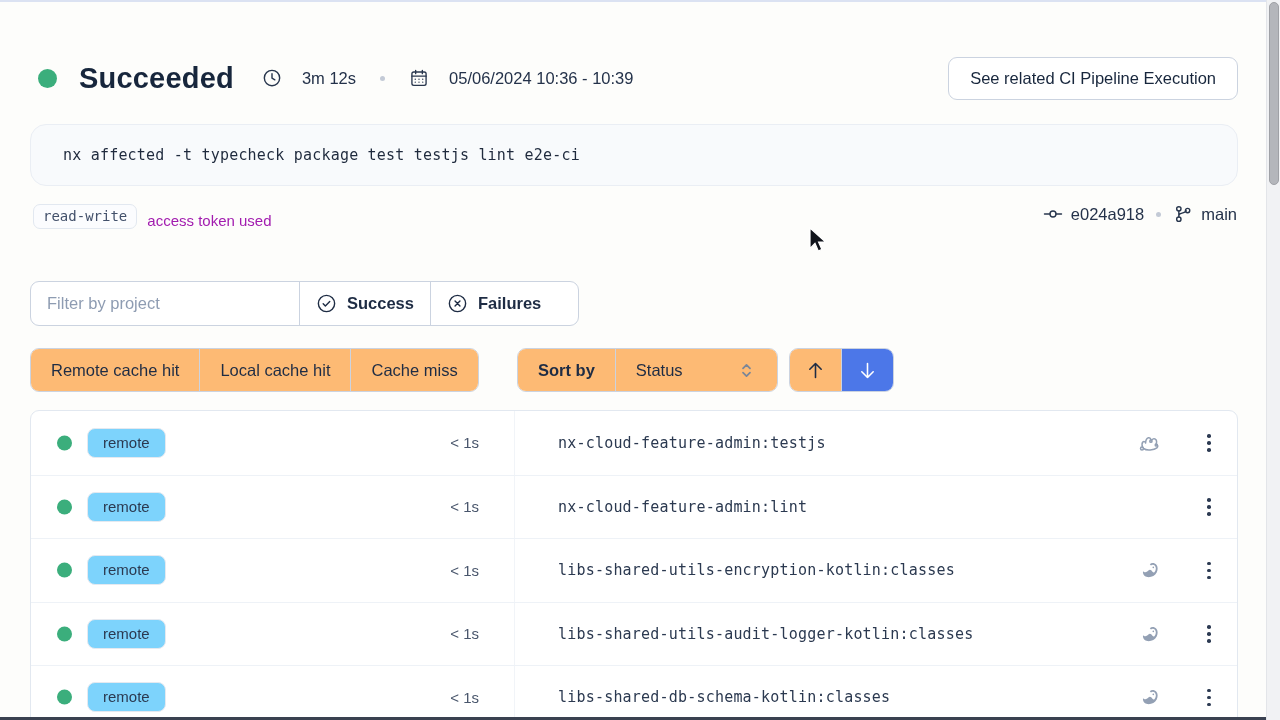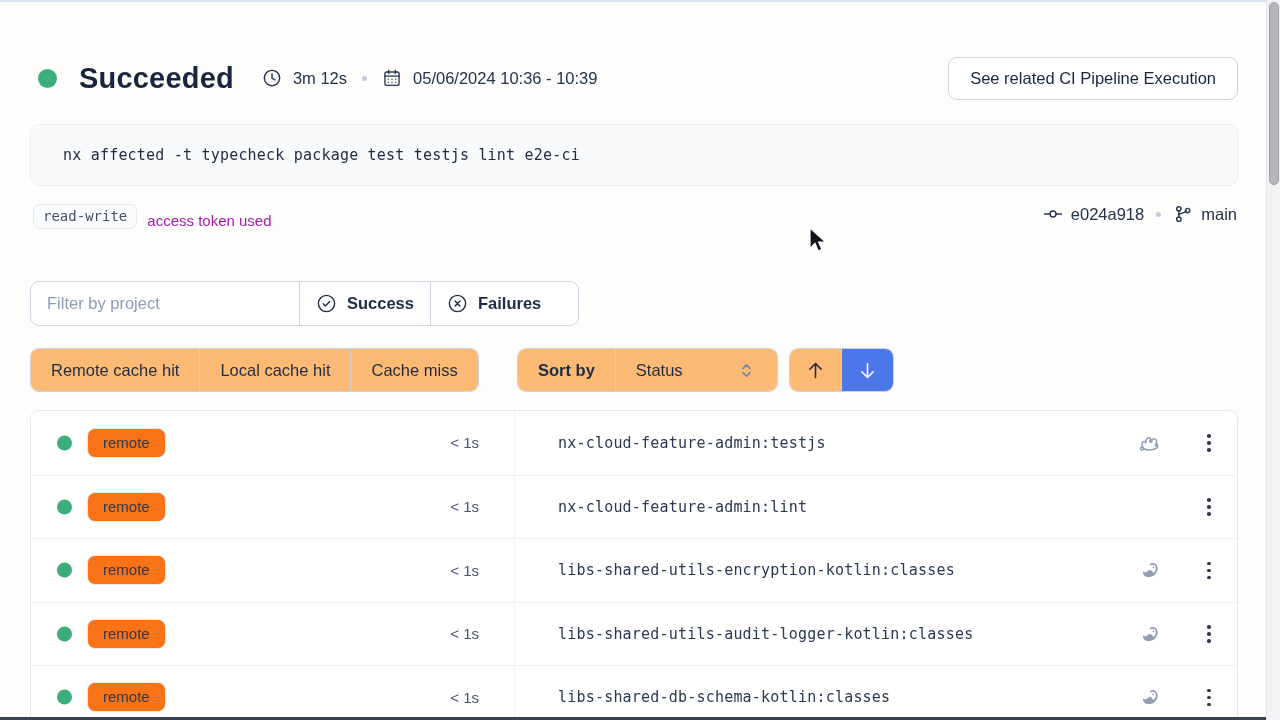--- a/index.html
+++ b/index.html
@@ -10,35 +10,35 @@
     color:#1c2b41;
     position:relative;
   }
   .top-line { position:absolute; top:0; left:0; width:1266px; height:2px; background:#dbe2f2; }
   .bottom-line { position:absolute; bottom:0; left:0; width:1266px; height:3px; background:#3a4150; z-index:40; }
 
   
   .header { position:absolute; top:55px; left:30px; right:42px; height:46px; display:flex; align-items:center; }
   .status-dot { width:19px; height:19px; border-radius:50%; background:#3bae7c; margin:0 22px 0 8px; flex:0 0 auto; }
   .page-title { font-size:29px; font-weight:600; color:#17263c; letter-spacing:.2px; }
-  .header-meta { display:flex; align-items:center; margin-left:28px; gap:11px; font-size:16.5px; color:#24324a; }
+  .header-meta { display:flex; align-items:center; margin-left:28px; gap:20px; font-size:16.5px; color:#24324a; }
   .meta-icon { width:20px; height:20px; display:inline-flex; }
   .meta-icon svg { width:100%; height:100%; }
   .sep-dot { width:5px; height:5px; border-radius:50%; background:#c3cad6; margin:0 4px; }
   .related-btn {
     margin-left:auto; height:43px; padding:0 21px;
     border:1px solid #cbd3e0; border-radius:9px; background:#fff;
     font-size:16.5px; color:#17263c; font-family:inherit;
     display:flex; align-items:center; cursor:pointer;
   }
 
   
   .cmd-block {
     position:absolute; top:124px; left:30px; width:1208px; height:62px;
-    background:#f8fafc; border:1px solid #eaeef4; border-radius:9px;
+    background:#f8fafc; border:1px solid #eaeef4; border-radius:16px;
     display:flex; align-items:center; padding:0 32px;
   }
   .cmd-text { font-family:"DejaVu Sans Mono", monospace; font-size:15px; color:#1f2a3d; letter-spacing:.2px; }
 
   
   .token-row { position:absolute; top:199px; left:33px; height:30px; display:flex; align-items:flex-end; gap:10px; }
   .token-badge {
     font-family:"DejaVu Sans Mono", monospace; font-size:14px; color:#42506a;
     background:#fbfcfe; border:1px solid #e2e8f0; border-radius:7px;
     padding:3px 9px 4px;
@@ -93,21 +93,21 @@
   .task-card {
     position:absolute; top:410px; left:30px; width:1208px; height:312px;
     background:#fff; border:1px solid #e2e8f0; border-radius:9px 9px 0 0;
     overflow:hidden;
   }
   .task-row { position:relative; height:63.5px; display:flex; align-items:center; border-top:1px solid #eef2f7; }
   .task-row:first-child { border-top:none; }
   .row-dot { position:absolute; left:26px; top:50%; transform:translateY(-50%); width:15px; height:15px; border-radius:50%; background:#3bae7c; }
   .cache-badge {
     position:absolute; left:56px; top:50%; transform:translateY(-50%);
-    background:#f97316; border:1px solid #e4e9f0; border-radius:8px;
+    background:#7dd3fc; border:1px solid #e4e9f0; border-radius:8px;
     font-size:15px; font-weight:500; color:#2b3950; padding:5px 15px 6px;
   }
   .row-duration { position:absolute; left:375px; width:73px; text-align:right; font-size:15px; color:#49566c; }
   .col-div { position:absolute; left:483px; top:0; bottom:0; width:1px; background:#f1f4f8; }
   .row-task { position:absolute; left:527px; font-family:"DejaVu Sans Mono", monospace; font-size:15px; color:#2b3950; letter-spacing:.2px; }
   .row-tool { position:absolute; left:1106px; width:24px; height:24px; top:50%; transform:translateY(-50%); color:#93a0b4; }
   .row-tool svg { width:100%; height:100%; }
   .row-kebab { position:absolute; left:1163px; top:50%; transform:translateY(-50%); width:30px; height:30px; display:flex; flex-direction:column; align-items:center; justify-content:center; gap:3.5px; background:none; border:none; cursor:pointer; }
   .row-kebab i { width:3.5px; height:3.5px; border-radius:50%; background:#2c3a52; }
 

